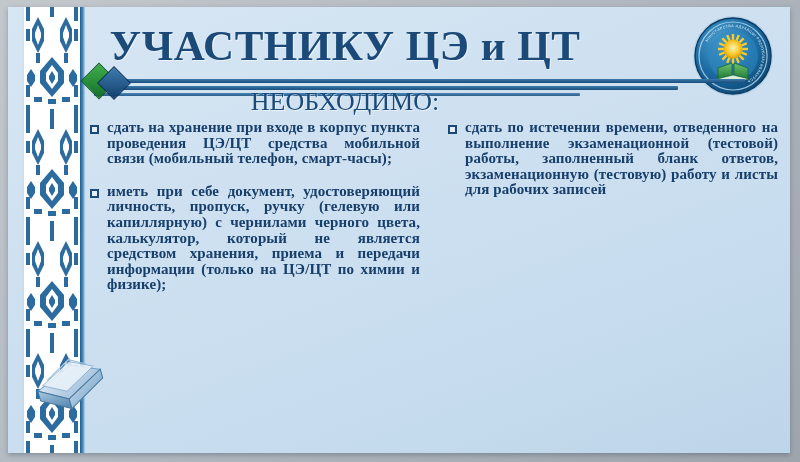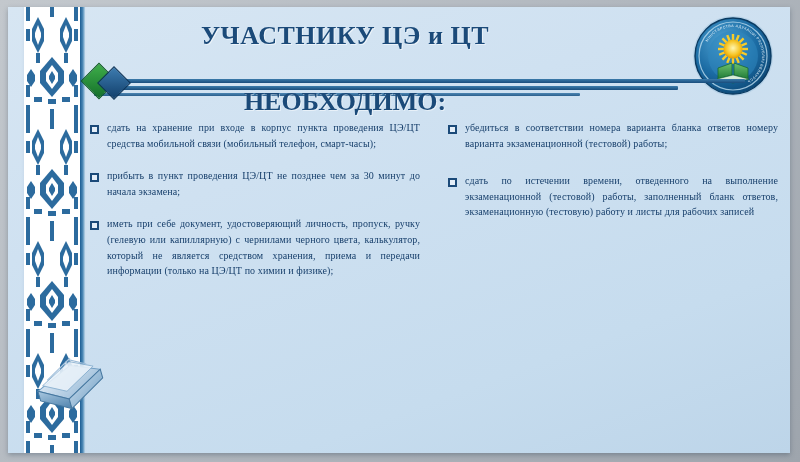--- a/index.html
+++ b/index.html
@@ -64,21 +64,21 @@
   #title-block {
     position:absolute;
     left:72px; top:14px;
     width:612px; height:62px;
   }
   #page-title {
     position:absolute;
     left:0; top:0;
     width:530px;
     text-align:center;
-    font-size:26px;
+    font-size:43px;
     font-weight:bold;
     letter-spacing:.5px;
     color:#1b4a79;
     text-shadow:1px 1px 0 rgba(255,255,255,.55);
     white-space:nowrap;
   }
 
   
   .rule {
     position:absolute;
@@ -108,21 +108,21 @@
     border:1px solid #0c3256;
   }
 
   
   #subtitle {
     position:absolute;
     left:72px; top:80px;
     width:530px;
     text-align:center;
     font-size:26px;
-    font-weight:bold;
+    font-weight:normal;
     color:#1b4a79;
     text-shadow:1px 1px 0 rgba(255,255,255,.5);
   }
 
   
   #content {
     position:absolute;
     left:82px; top:113px;
     width:688px; height:330px;
     display:flex;
@@ -137,22 +137,22 @@
   }
   .bullet-marker {
     flex:0 0 auto;
     width:9px; height:9px;
     margin:5px 8px 0 0;
     border:2px solid #1b4a79;
     background:#e4eef8;
   }
   .bullet-text {
     flex:1 1 auto;
-    font-size:10px;
-    font-weight:normal;
+    font-size:15px;
+    font-weight:bold;
     line-height:15.6px;
     color:#173f6b;
     text-align:justify;
     text-justify:inter-word;
     letter-spacing:.1px;
   }
   .col-right .bullet-item { margin-bottom:22px; }
 </style>
 </head>
 <body>
@@ -307,33 +307,25 @@
 
     <div id="content">
 
       <div class="column col-left">
         <div class="bullet-item">
           <span class="bullet-marker"></span>
           <span class="bullet-text">сдать на хранение при входе в корпус пункта проведения ЦЭ/ЦТ средства мобильной связи (мобильный телефон, смарт-часы);</span>
         </div>
         <div class="bullet-item">
           <span class="bullet-marker"></span>
-          <span class="bullet-text">прибыть в пункт проведения ЦЭ/ЦТ не позднее чем за 30 минут до начала экзамена;</span>
-        </div>
-        <div class="bullet-item">
-          <span class="bullet-marker"></span>
           <span class="bullet-text">иметь при себе документ, удостоверяющий личность, пропуск, ручку (гелевую или капиллярную) с чернилами черного цвета, калькулятор, который не является средством хранения, приема и передачи информации (только на ЦЭ/ЦТ по химии и физике);</span>
         </div>
       </div>
 
       <div class="column col-right">
-        <div class="bullet-item">
-          <span class="bullet-marker"></span>
-          <span class="bullet-text">убедиться в соответствии номера варианта бланка ответов номеру варианта экзаменационной (тестовой) работы;</span>
-        </div>
         <div class="bullet-item">
           <span class="bullet-marker"></span>
           <span class="bullet-text">сдать по истечении времени, отведенного на выполнение экзаменационной (тестовой) работы, заполненный бланк ответов, экзаменационную (тестовую) работу и листы для рабочих записей</span>
         </div>
       </div>
 
     </div>
 
   </div>
 </div>

